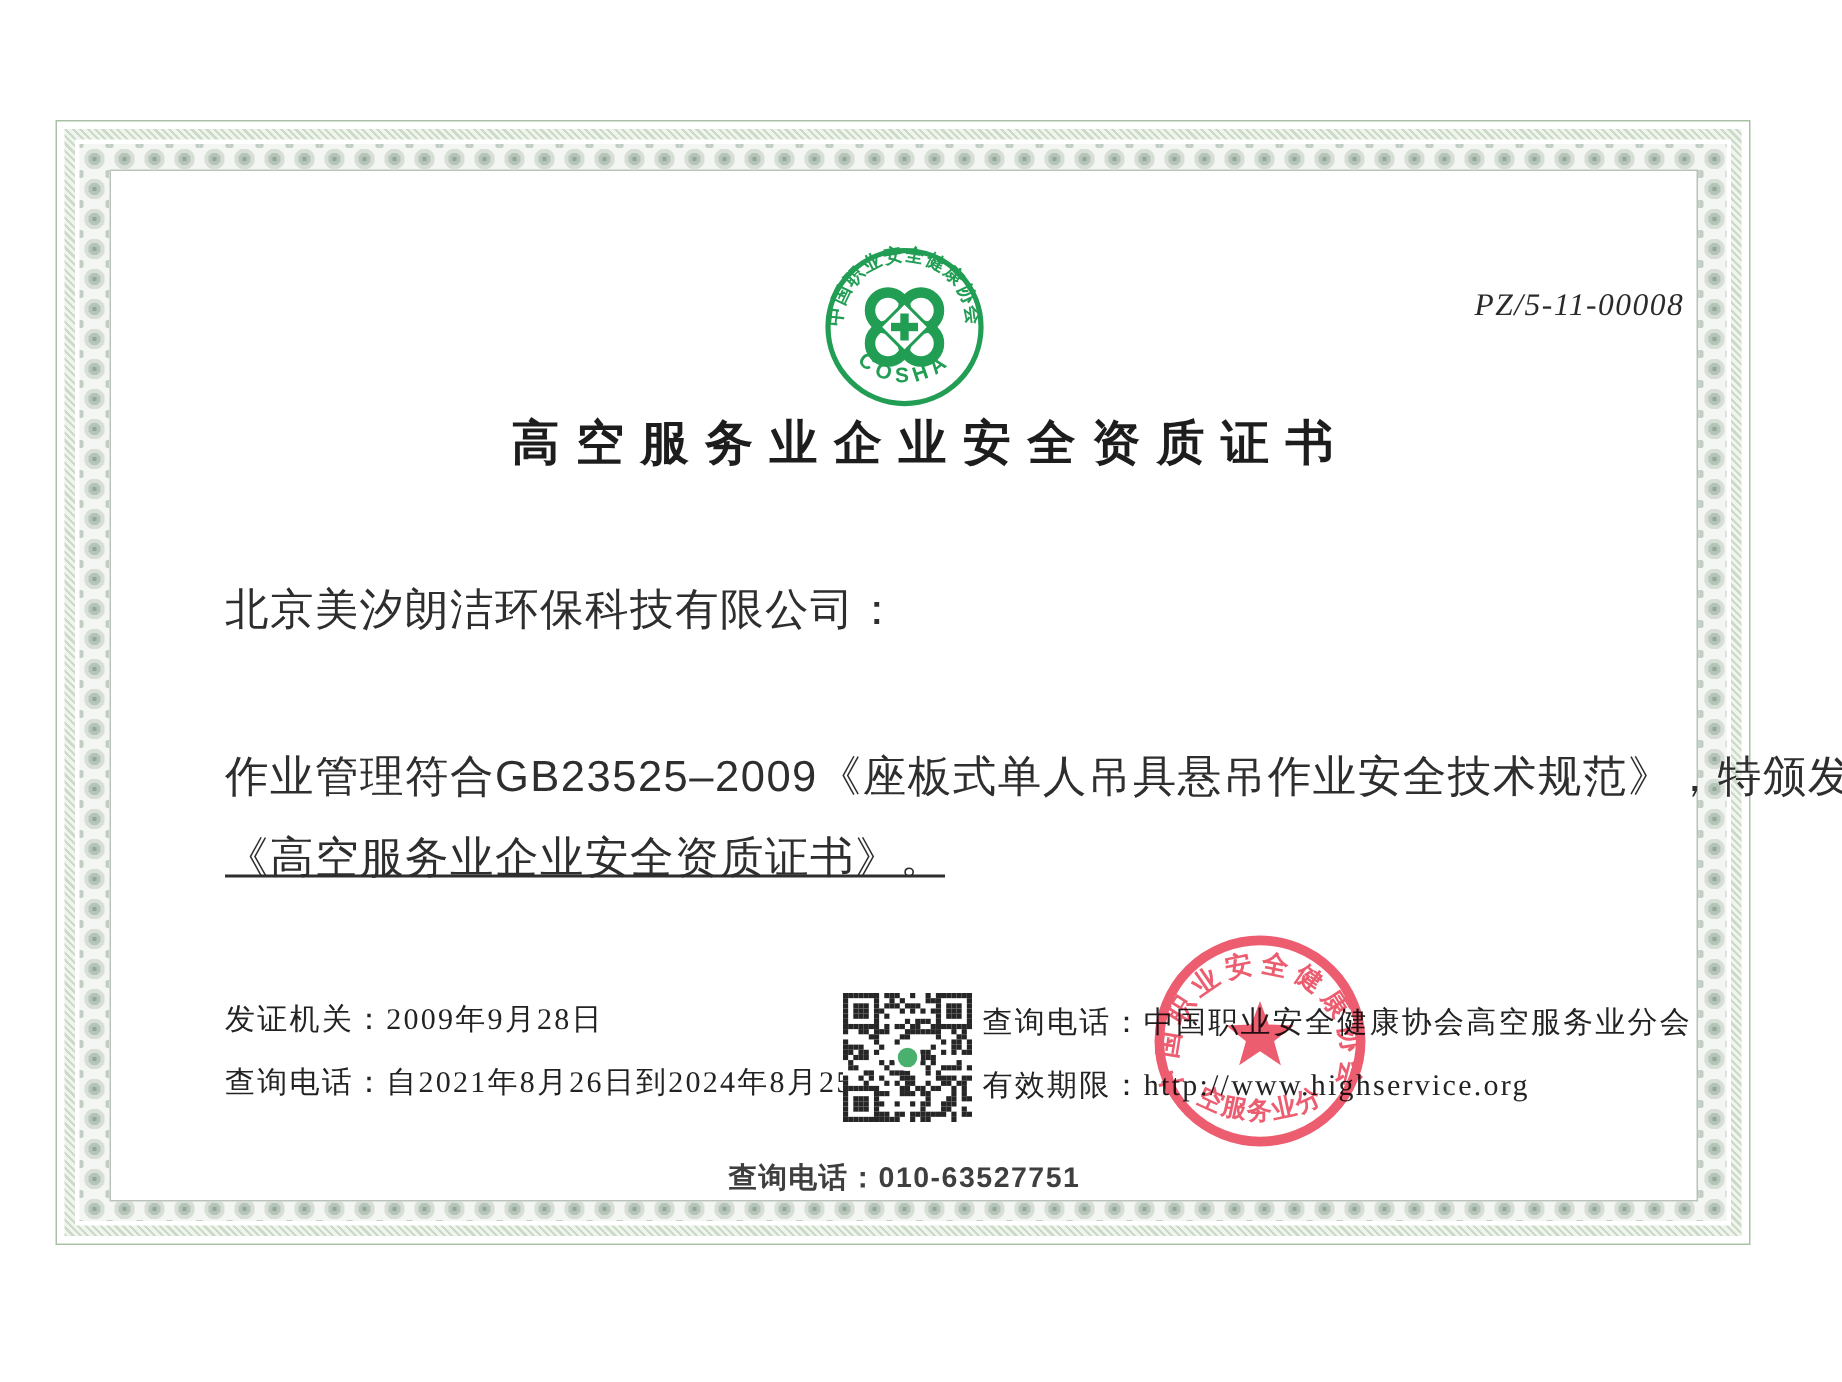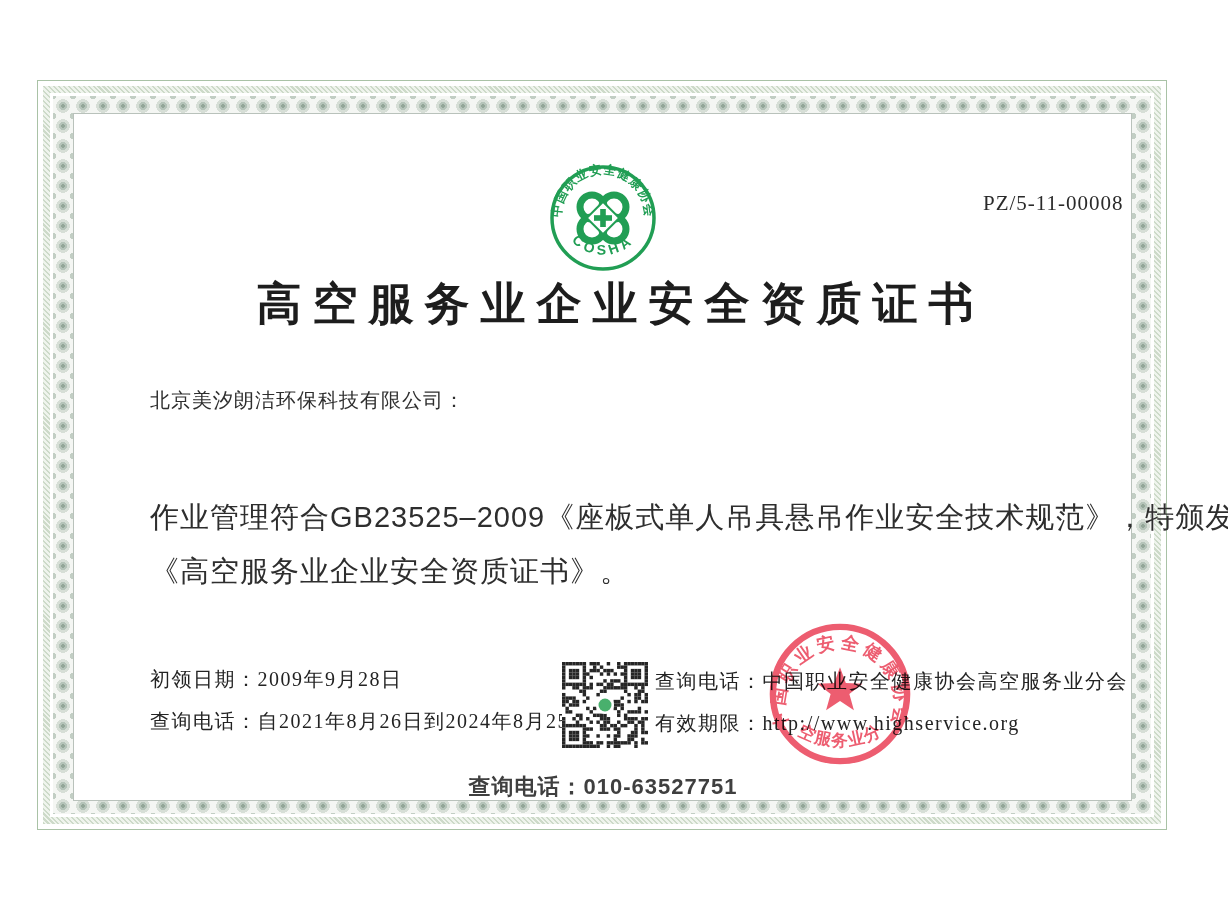--- a/index.html
+++ b/index.html
@@ -43,49 +43,49 @@
     position:absolute;left:20px;top:20px;right:20px;bottom:20px;background:#fff;
   }
   .frame-innerline{
     position:absolute;left:73px;top:113px;width:1059px;height:688px;
     border:1px solid #b9c2bb;background:#fff;
   }
   
   .abs{position:absolute;}
   .cert-number{
     left:983px;top:191px;
-    font-family:"Liberation Serif",serif;font-size:21px;color:#2a2a2a;letter-spacing:1px;
+    font-family:"Liberation Serif",serif;font-size:21px;color:#2a2a2a;letter-spacing:1px;font-style:italic;
   }
   .cert-title{
     left:120px;top:274px;width:990px;text-align:center;
-    font-size:45px;font-weight:bold;letter-spacing:11px;text-indent:11px;
+    font-size:32px;font-weight:bold;letter-spacing:11px;text-indent:11px;
     color:var(--title-ink);white-space:nowrap;
   }
   .recipient{
-    left:150px;top:387px;font-size:20px;color:var(--body-ink);
+    left:150px;top:387px;font-size:29px;color:var(--body-ink);
     font-weight:500;letter-spacing:1px;white-space:nowrap;
   }
   .body-line{
     font-size:29px;color:var(--body-ink);font-weight:500;letter-spacing:1px;white-space:nowrap;
   }
   .body-line.l1{left:150px;top:444px;text-indent:52px;}
   .body-line.l2{left:150px;top:498px;}
-  .body-line.l3{left:150px;top:552px;}
+  .body-line.l3{left:150px;top:552px;text-decoration:underline;}
   .meta-row{
     font-family:"Liberation Serif",serif;font-size:20px;color:#232323;
     letter-spacing:1.5px;white-space:nowrap;
   }
   .row-first{left:150px;top:666px;}
   .row-valid{left:150px;top:708px;}
   .row-issuer{left:655px;top:668px;}
   .row-site{left:655px;top:710px;}
   .qr{left:562px;top:662px;width:86px;height:86px;line-height:0;}
   .phone-row{
     left:150px;top:772px;width:906px;text-align:center;
-    font-size:22px;font-weight:bold;color:#3f3f3f;letter-spacing:1px;
+    font-size:19px;font-weight:bold;color:#3f3f3f;letter-spacing:1px;
   }
   .logo{left:548px;top:163px;width:110px;height:110px;line-height:0;}
   .stamp{left:766px;top:620px;width:148px;height:148px;line-height:0;z-index:5;opacity:.9;mix-blend-mode:multiply;}
   
   .logo-ring{fill:none;stroke:var(--logo-green);stroke-width:3.5px;}
   .logo-green{fill:var(--logo-green);}
   .logo-arc-text{fill:var(--logo-green);font-family:"Liberation Sans",sans-serif;font-size:12.5px;font-weight:bold;letter-spacing:1px;}
   .logo-cosha{fill:var(--logo-green);font-family:"Liberation Sans",sans-serif;font-size:14px;font-weight:900;letter-spacing:4px;}
   .knot-loop{fill:none;stroke:var(--logo-green);stroke-width:7px;}
   .stamp-ring{fill:none;stroke:var(--stamp-red);stroke-width:6.5px;}
@@ -132,21 +132,21 @@
   <div class="abs cert-number">PZ/5-11-00008</div>
 
   <div class="abs cert-title">高空服务业企业安全资质证书</div>
 
   <div class="abs recipient">北京美汐朗洁环保科技有限公司：</div>
 
   <div class="abs body-line l2">作业管理符合GB23525–2009《座板式单人吊具悬吊作业安全技术规范》，特颁发</div>
   <div class="abs body-line l3">《高空服务业企业安全资质证书》。</div>
 
   <div class="abs meta-row row-first">
-    <span>初领日期：</span><span>2009年9月28日</span>
+    <span>发证机关：</span><span>2009年9月28日</span>
   </div>
   <div class="abs meta-row row-valid">
     <span>查询电话：</span><span>自2021年8月26日到2024年8月25日</span>
   </div>
 
   <div class="abs qr"><svg width="86" height="86" viewBox="0 0 86 86">
         <rect width="86" height="86" fill="#ffffff"></rect>
         <g fill="#262626">
           <rect x="0.00" y="0.00" width="3.44" height="3.44"></rect>
           <rect x="3.44" y="0.00" width="3.44" height="3.44"></rect>

